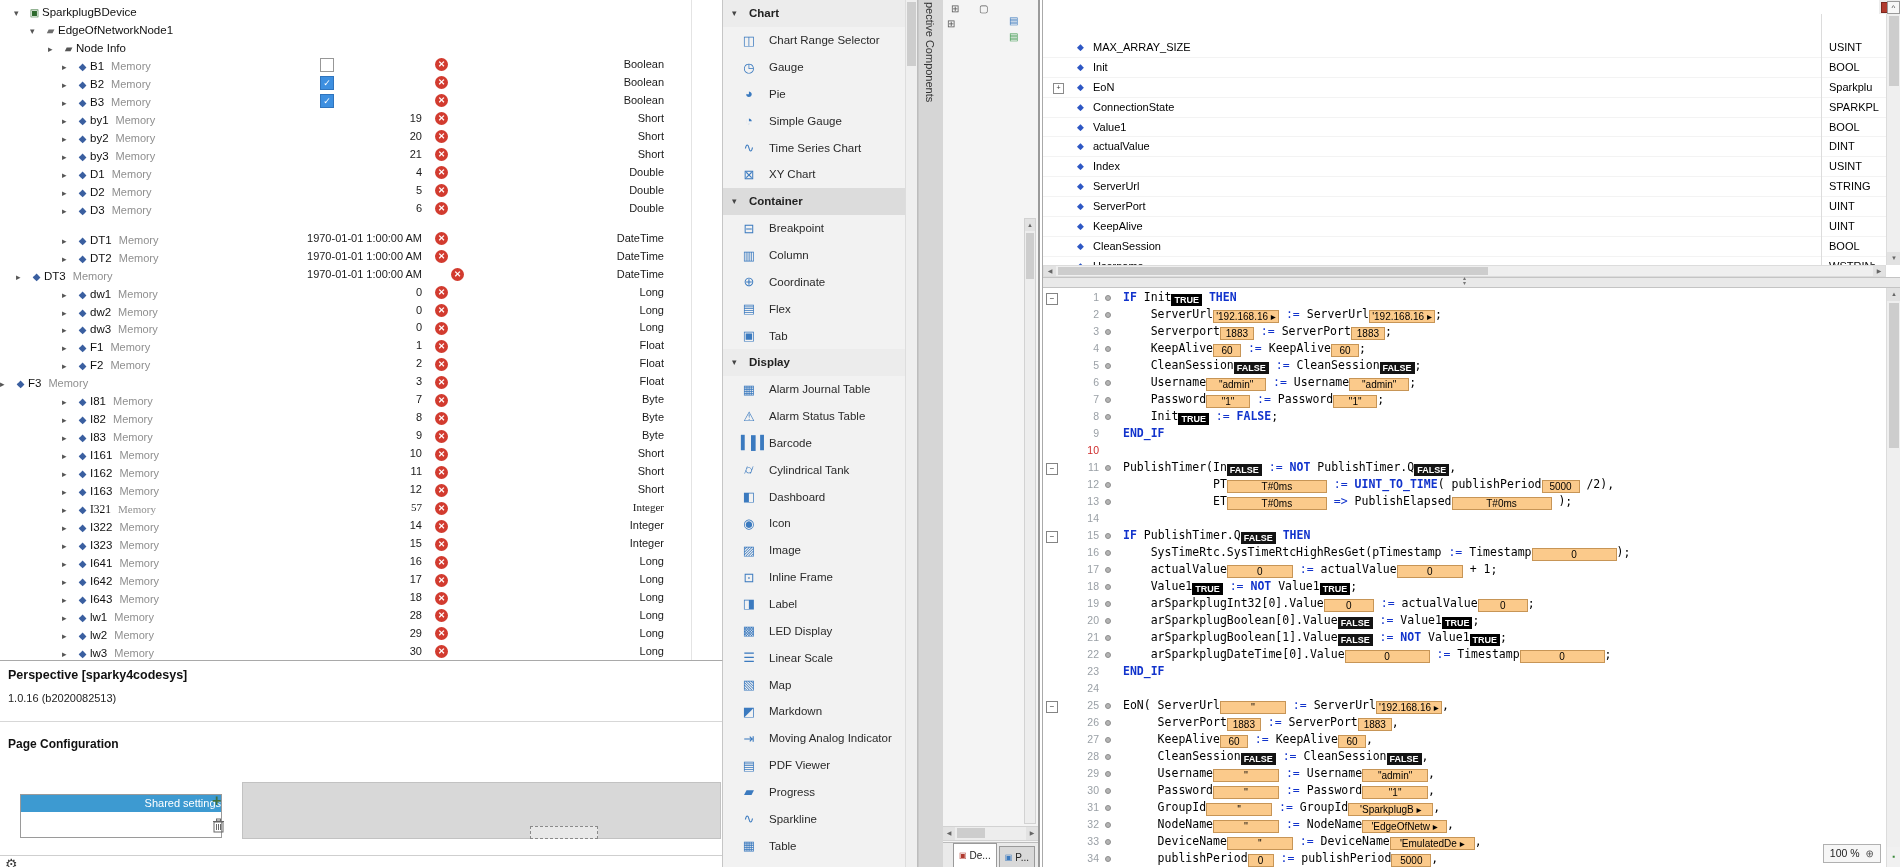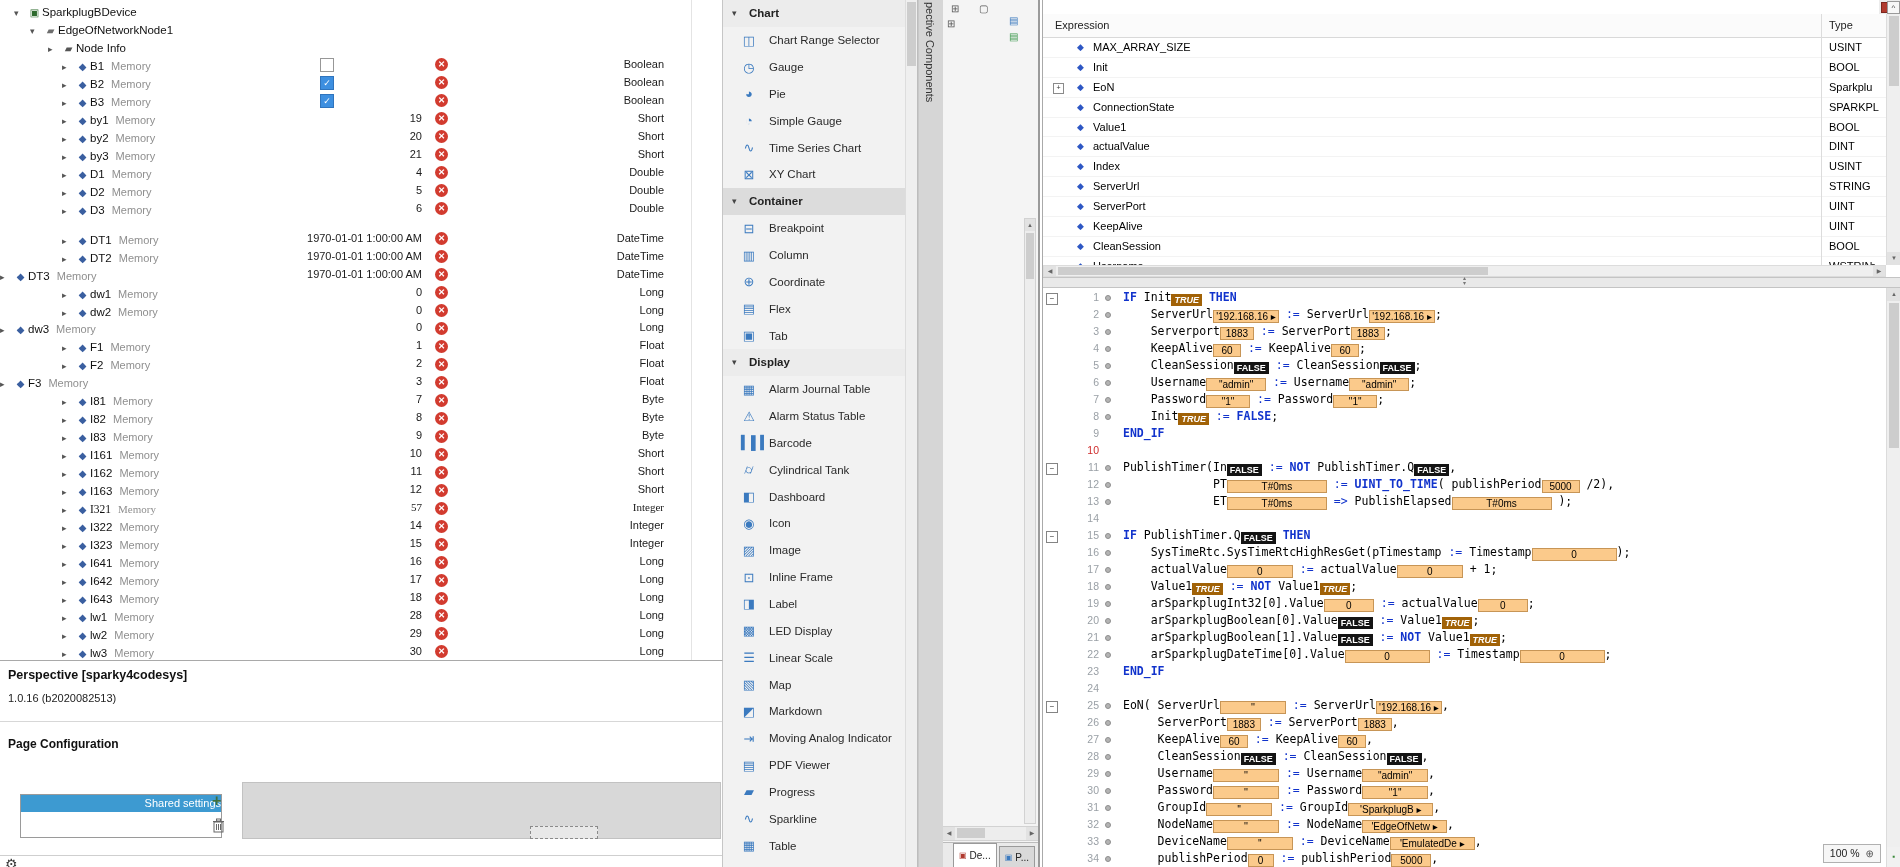--- a/index.html
+++ b/index.html
@@ -113,21 +113,21 @@
   .fold{position:absolute;left:3px;top:3.5px;width:10px;height:10px;border:1px solid #848484;background:#fff;color:#333;font-size:8px;line-height:9px;text-align:center;font-family:"Liberation Sans",sans-serif;}
   .ln{position:absolute;left:10px;width:46px;text-align:right;color:#9aa0a6;font-family:"Liberation Sans",sans-serif;font-size:10.5px;}
   .ln.red{color:#cf2b2b;}
   .dot{position:absolute;left:62px;top:5.5px;width:6px;height:6px;border-radius:50%;background:#b4b4b4;border:1px solid #8e8e8e;box-sizing:border-box;}
   .ct{display:block;padding-left:80px;white-space:pre;}
   .ck{color:#1133cc;font-weight:bold;}
   .co{color:#1133cc;}
   .cp{color:#000;}
   .cv{display:inline-block;white-space:normal;background:#fbca8b;border:1px solid #c79556;font-family:"Liberation Sans",sans-serif;font-size:10px;height:13px;line-height:12px;text-align:center;padding:0 2px;vertical-align:-2px;color:#000;box-sizing:border-box;}
   .cbt,.cbf{display:inline-block;white-space:normal;color:#fff;font-family:"Liberation Sans",sans-serif;font-size:9px;font-weight:bold;height:12px;line-height:12px;padding:0 3px;vertical-align:-2px;}
-  .cbt{background:#a16207;font-style:italic;} .cbf{background:#141414;}
+  .cbt{background:#000000;} .cbf{background:#141414;}
 
   .e-vscroll{position:absolute;right:0;top:288px;width:15px;bottom:0;background:#efefef;border-left:1px solid #dcdcdc;box-sizing:border-box;}
   .e-vup{position:absolute;left:0;right:0;top:0;height:13px;font-size:6px;text-align:center;line-height:13px;color:#666;background:#e2e2e2;}
   .e-vthumb{position:absolute;left:2px;right:2px;top:15px;height:145px;background:#cdcdcd;}
   .e-status{position:absolute;right:20px;bottom:4px;height:17px;border:1px solid #b0b0b0;background:#f6f6f6;font-size:10.5px;color:#222;line-height:15px;padding:0 6px;display:flex;gap:6px;align-items:center;}
   .e-zoomico{font-size:10px;color:#555;}
   .e-bcorner{position:absolute;right:0;bottom:0;width:15px;height:20px;background:#f1f1f1;border-left:1px solid #dcdcdc;font-size:8px;color:#3a8a3a;text-align:center;line-height:20px;box-sizing:border-box;}
 </style>
 </head>
 <body>
@@ -143,24 +143,24 @@
         <div class="trow" style="padding-left: 62px;"><span class="arr">▸</span><span class="ticon" style="color: rgb(58, 95, 160);">◆</span><span class="tname">B2</span><span class="tscope">Memory</span><span class="tcheck on">✓</span><span class="badge">✕</span><span class="ttype">Boolean</span></div>
         <div class="trow" style="padding-left: 62px;"><span class="arr">▸</span><span class="ticon" style="color: rgb(58, 95, 160);">◆</span><span class="tname">B3</span><span class="tscope">Memory</span><span class="tcheck on">✓</span><span class="badge">✕</span><span class="ttype">Boolean</span></div>
         <div class="trow" style="padding-left: 62px;"><span class="arr">▸</span><span class="ticon" style="color: rgb(58, 95, 160);">◆</span><span class="tname">by1</span><span class="tscope">Memory</span><span class="tval">19</span><span class="badge">✕</span><span class="ttype">Short</span></div>
         <div class="trow" style="padding-left: 62px;"><span class="arr">▸</span><span class="ticon" style="color: rgb(58, 95, 160);">◆</span><span class="tname">by2</span><span class="tscope">Memory</span><span class="tval">20</span><span class="badge">✕</span><span class="ttype">Short</span></div>
         <div class="trow" style="padding-left: 62px;"><span class="arr">▸</span><span class="ticon" style="color: rgb(58, 95, 160);">◆</span><span class="tname">by3</span><span class="tscope">Memory</span><span class="tval">21</span><span class="badge">✕</span><span class="ttype">Short</span></div>
         <div class="trow" style="padding-left: 62px;"><span class="arr">▸</span><span class="ticon" style="color: rgb(58, 95, 160);">◆</span><span class="tname">D1</span><span class="tscope">Memory</span><span class="tval">4</span><span class="badge">✕</span><span class="ttype">Double</span></div>
         <div class="trow" style="padding-left: 62px;"><span class="arr">▸</span><span class="ticon" style="color: rgb(58, 95, 160);">◆</span><span class="tname">D2</span><span class="tscope">Memory</span><span class="tval">5</span><span class="badge">✕</span><span class="ttype">Double</span></div>
         <div class="trow" style="padding-left: 62px;"><span class="arr">▸</span><span class="ticon" style="color: rgb(58, 95, 160);">◆</span><span class="tname">D3</span><span class="tscope">Memory</span><span class="tval">6</span><span class="badge">✕</span><span class="ttype">Double</span></div>
         <div class="trow" style="padding-left: 62px; margin-top: 12px;"><span class="arr">▸</span><span class="ticon" style="color: rgb(58, 95, 160);">◆</span><span class="tname">DT1</span><span class="tscope">Memory</span><span class="tval">1970-01-01 1:00:00 AM</span><span class="badge">✕</span><span class="ttype">DateTime</span></div>
         <div class="trow" style="padding-left: 62px;"><span class="arr">▸</span><span class="ticon" style="color: rgb(58, 95, 160);">◆</span><span class="tname">DT2</span><span class="tscope">Memory</span><span class="tval">1970-01-01 1:00:00 AM</span><span class="badge">✕</span><span class="ttype">DateTime</span></div>
-        <div class="trow" style=""><span class="arr">▸</span><span class="ticon" style="color: rgb(58, 95, 160);">◆</span><span class="tname">DT3</span><span class="tscope">Memory</span><span class="tval">1970-01-01 1:00:00 AM</span><span class="badge">✕</span><span class="ttype">DateTime</span></div>
+        <div class="trow" style=" margin-left: 16px;"><span class="arr">▸</span><span class="ticon" style="color: rgb(58, 95, 160);">◆</span><span class="tname">DT3</span><span class="tscope">Memory</span><span class="tval">1970-01-01 1:00:00 AM</span><span class="badge">✕</span><span class="ttype">DateTime</span></div>
         <div class="trow" style="padding-left: 62px;"><span class="arr">▸</span><span class="ticon" style="color: rgb(58, 95, 160);">◆</span><span class="tname">dw1</span><span class="tscope">Memory</span><span class="tval">0</span><span class="badge">✕</span><span class="ttype">Long</span></div>
         <div class="trow" style="padding-left: 62px;"><span class="arr">▸</span><span class="ticon" style="color: rgb(58, 95, 160);">◆</span><span class="tname">dw2</span><span class="tscope">Memory</span><span class="tval">0</span><span class="badge">✕</span><span class="ttype">Long</span></div>
-        <div class="trow" style=""><span class="arr">▸</span><span class="ticon" style="color: rgb(58, 95, 160);">◆</span><span class="tname">dw3</span><span class="tscope">Memory</span><span class="tval">0</span><span class="badge">✕</span><span class="ttype">Long</span></div>
+        <div class="trow" style="padding-left: 62px;"><span class="arr">▸</span><span class="ticon" style="color: rgb(58, 95, 160);">◆</span><span class="tname">dw3</span><span class="tscope">Memory</span><span class="tval">0</span><span class="badge">✕</span><span class="ttype">Long</span></div>
         <div class="trow" style="padding-left: 62px;"><span class="arr">▸</span><span class="ticon" style="color: rgb(58, 95, 160);">◆</span><span class="tname">F1</span><span class="tscope">Memory</span><span class="tval">1</span><span class="badge">✕</span><span class="ttype">Float</span></div>
         <div class="trow" style="padding-left: 62px;"><span class="arr">▸</span><span class="ticon" style="color: rgb(58, 95, 160);">◆</span><span class="tname">F2</span><span class="tscope">Memory</span><span class="tval">2</span><span class="badge">✕</span><span class="ttype">Float</span></div>
         <div class="trow" style=""><span class="arr">▸</span><span class="ticon" style="color: rgb(58, 95, 160);">◆</span><span class="tname">F3</span><span class="tscope">Memory</span><span class="tval">3</span><span class="badge">✕</span><span class="ttype">Float</span></div>
         <div class="trow" style="padding-left: 62px;"><span class="arr">▸</span><span class="ticon" style="color: rgb(58, 95, 160);">◆</span><span class="tname">I81</span><span class="tscope">Memory</span><span class="tval">7</span><span class="badge">✕</span><span class="ttype">Byte</span></div>
         <div class="trow" style="padding-left: 62px;"><span class="arr">▸</span><span class="ticon" style="color: rgb(58, 95, 160);">◆</span><span class="tname">I82</span><span class="tscope">Memory</span><span class="tval">8</span><span class="badge">✕</span><span class="ttype">Byte</span></div>
         <div class="trow" style="padding-left: 62px;"><span class="arr">▸</span><span class="ticon" style="color: rgb(58, 95, 160);">◆</span><span class="tname">I83</span><span class="tscope">Memory</span><span class="tval">9</span><span class="badge">✕</span><span class="ttype">Byte</span></div>
         <div class="trow" style="padding-left: 62px;"><span class="arr">▸</span><span class="ticon" style="color: rgb(58, 95, 160);">◆</span><span class="tname">I161</span><span class="tscope">Memory</span><span class="tval">10</span><span class="badge">✕</span><span class="ttype">Short</span></div>
         <div class="trow" style="padding-left: 62px;"><span class="arr">▸</span><span class="ticon" style="color: rgb(58, 95, 160);">◆</span><span class="tname">I162</span><span class="tscope">Memory</span><span class="tval">11</span><span class="badge">✕</span><span class="ttype">Short</span></div>
         <div class="trow" style="padding-left: 62px;"><span class="arr">▸</span><span class="ticon" style="color: rgb(58, 95, 160);">◆</span><span class="tname">I163</span><span class="tscope">Memory</span><span class="tval">12</span><span class="badge">✕</span><span class="ttype">Short</span></div>
         <div class="trow" style="padding-left: 62px; font-family: Liberation Serif, serif;"><span class="arr">▸</span><span class="ticon" style="color: rgb(58, 95, 160);">◆</span><span class="tname">I321</span><span class="tscope">Memory</span><span class="tval">57</span><span class="badge">✕</span><span class="ttype">Integer</span></div>
@@ -373,24 +373,20 @@
     </div>
   </section>
 
   <section id="editor">
     <div class="e-corner">
       <span class="e-red"></span>
       <span class="e-chev">^</span>
     </div>
 
     <div class="e-decl">
-      <div class="d-head">
-        <span class="d-hexp">Expression</span>
-        <span class="d-htype">Type</span>
-      </div>
       <div id="decl-rows">
           <div class="drow">
             <span class="ddia">◆</span>
             <span class="dname">MAX_ARRAY_SIZE</span>
             <span class="dtype">USINT</span>
           </div>
           <div class="drow">
             <span class="ddia">◆</span>
             <span class="dname">Init</span>
             <span class="dtype">BOOL</span>

